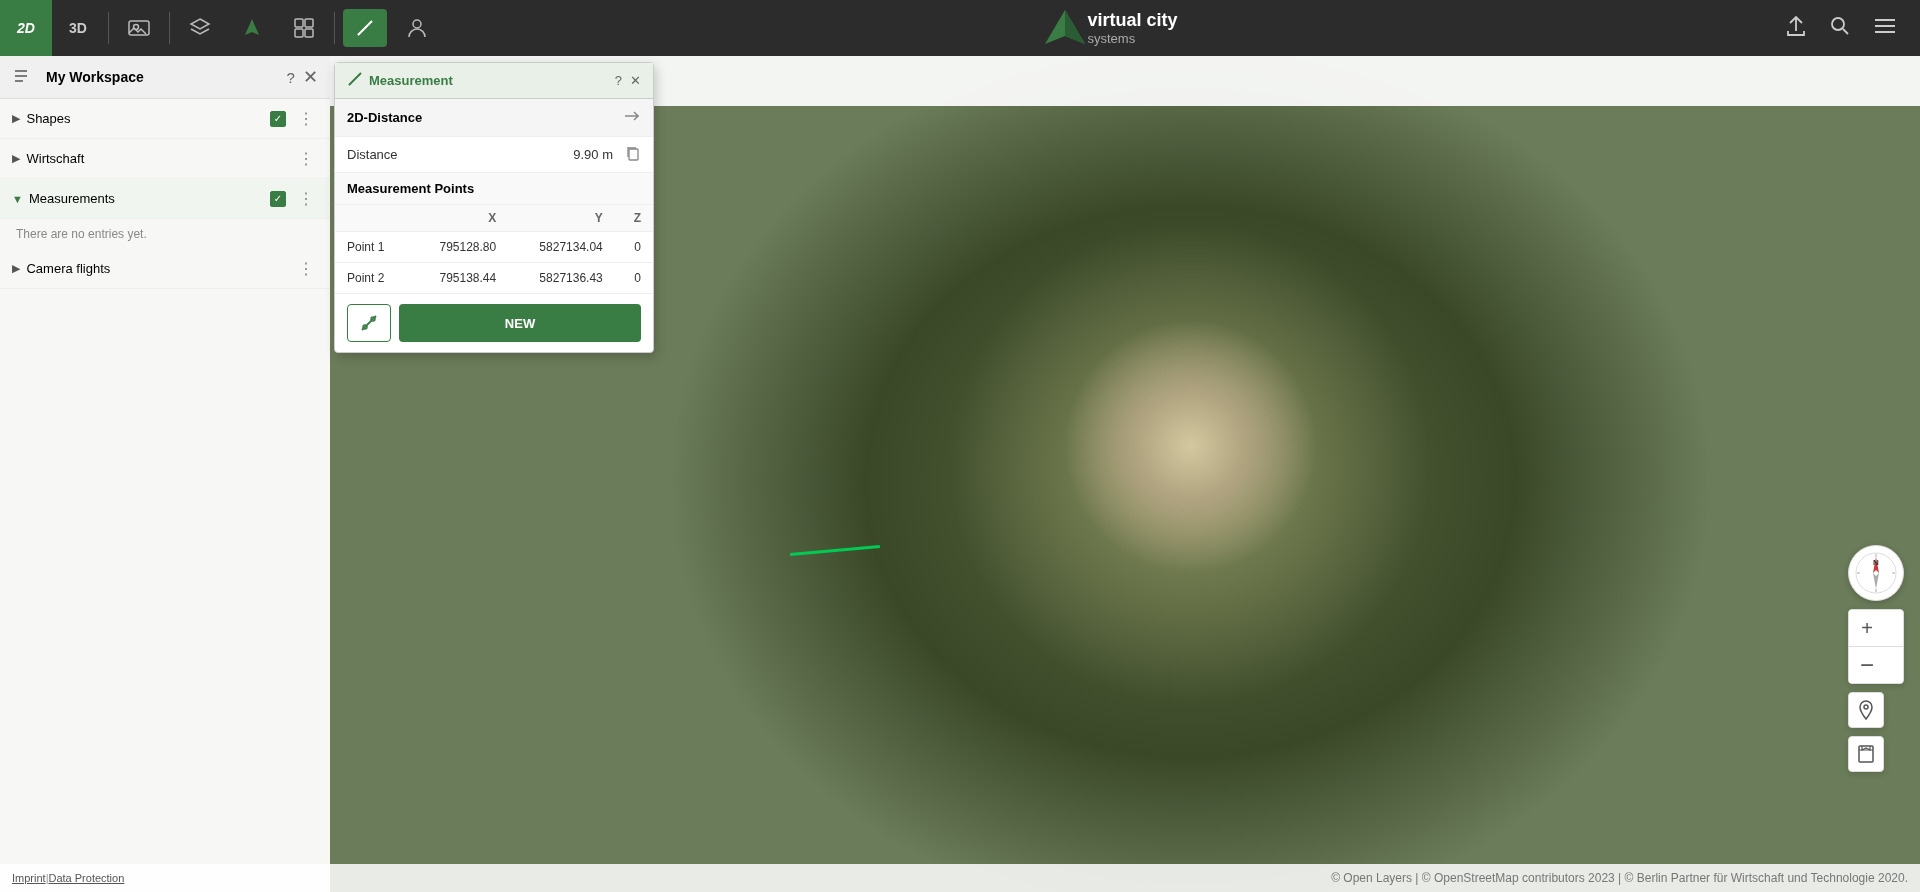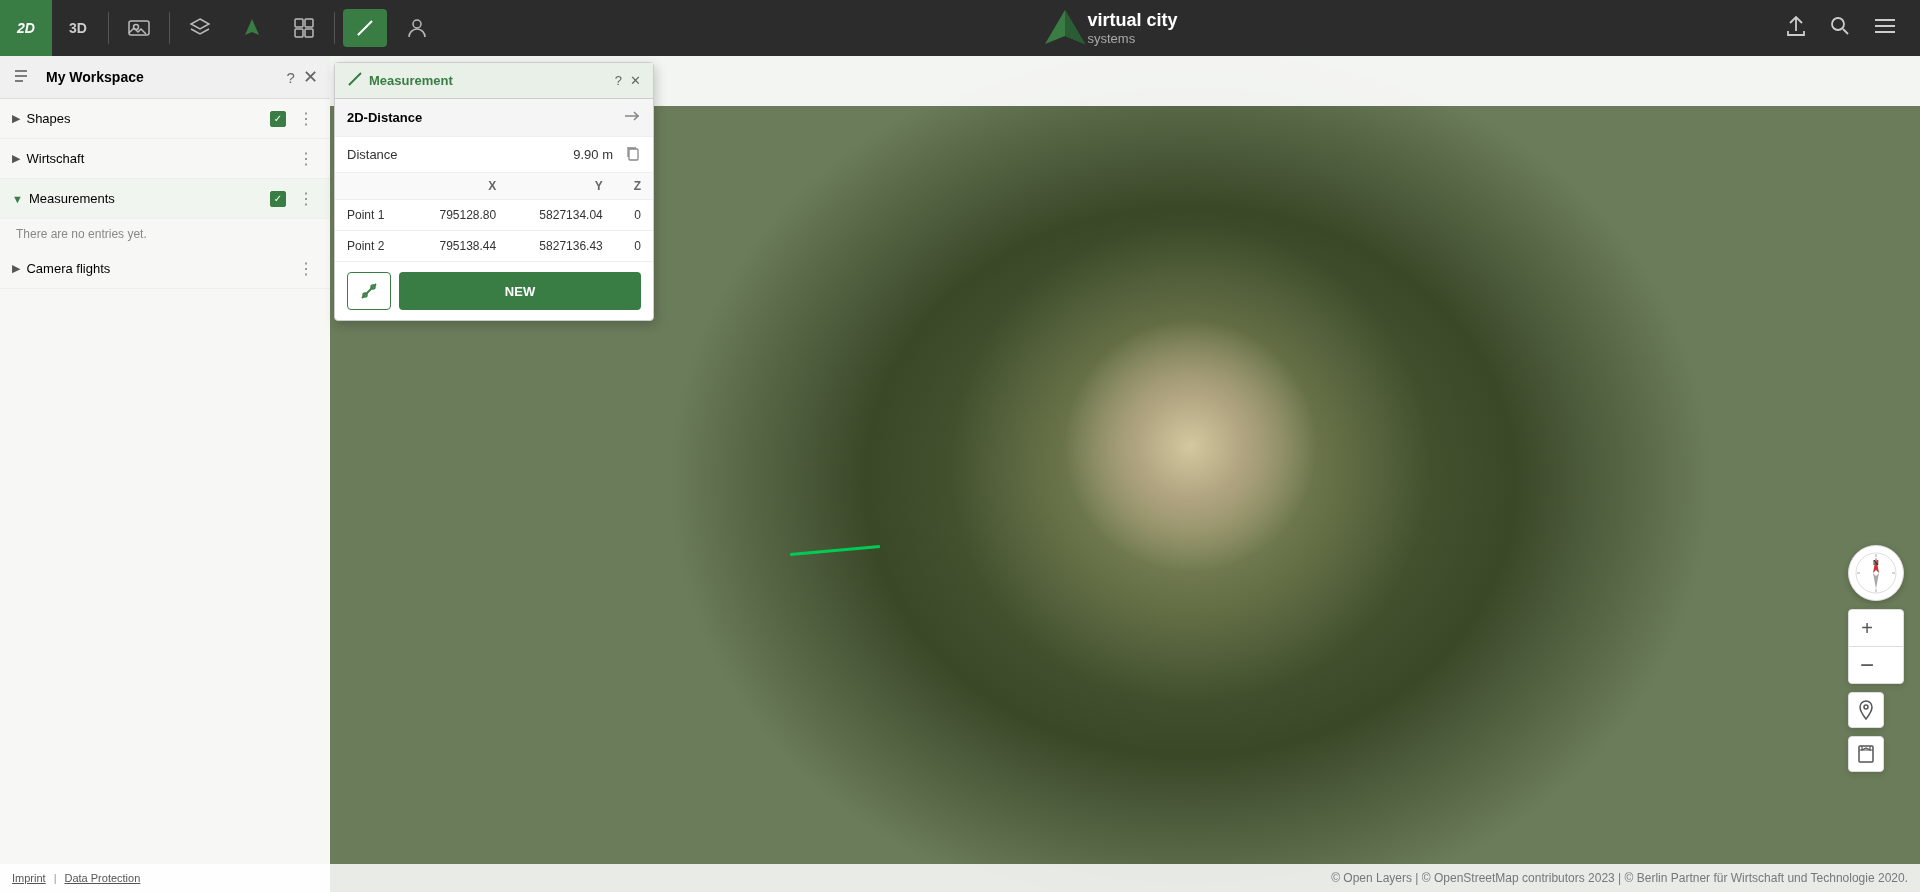--- a/index.html
+++ b/index.html
@@ -460,21 +460,21 @@
     #bottom-bar {
       position: absolute;
       bottom: 0;
       left: 0;
       right: 0;
       height: 28px;
       background: rgba(255,255,255,0.85);
       display: flex;
       align-items: center;
       padding: 0 12px;
-      gap: 8px;
+      gap: 0;
       font-size: 11px;
       color: #555;
       z-index: 100;
     }
 
     .bottom-link {
       color: #555;
       text-decoration: underline;
       cursor: pointer;
     }
@@ -736,20 +736,21 @@
     <span class="distance-label">Distance</span>
     <span class="distance-value">9.90 m</span>
     <span class="copy-btn">
       <svg width="16" height="16" viewBox="0 0 16 16" fill="none">
         <rect x="4" y="4" width="9" height="11" rx="1" stroke="#888" stroke-width="1.3"></rect>
         <path d="M3 3h8M3 2v10" stroke="#888" stroke-width="1.3"></path>
       </svg>
     </span>
   </div>
 
+  <div class="measurement-points-header">Measurement Points</div>
 
   <table class="points-table">
     <thead>
       <tr>
         <th></th>
         <th class="right">X</th>
         <th class="right">Y</th>
         <th class="right">Z</th>
       </tr>
     </thead>

